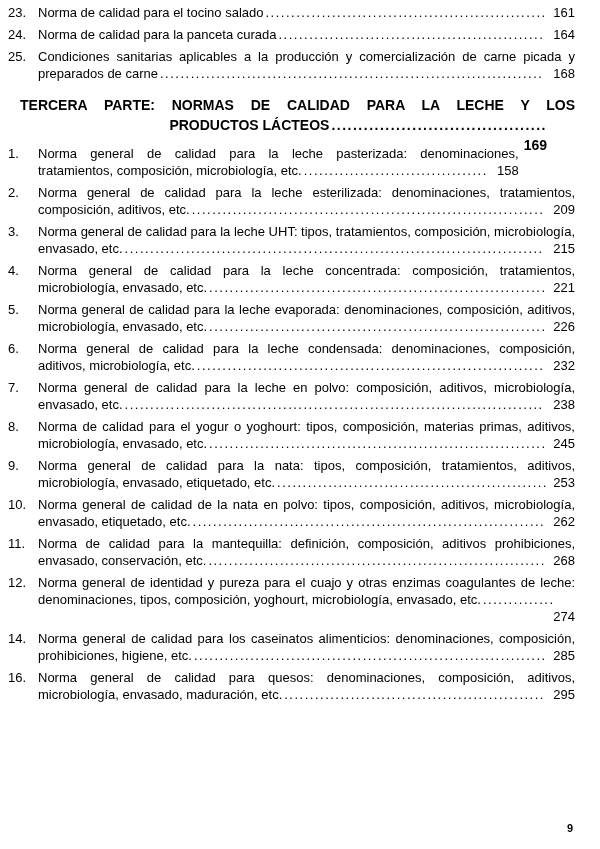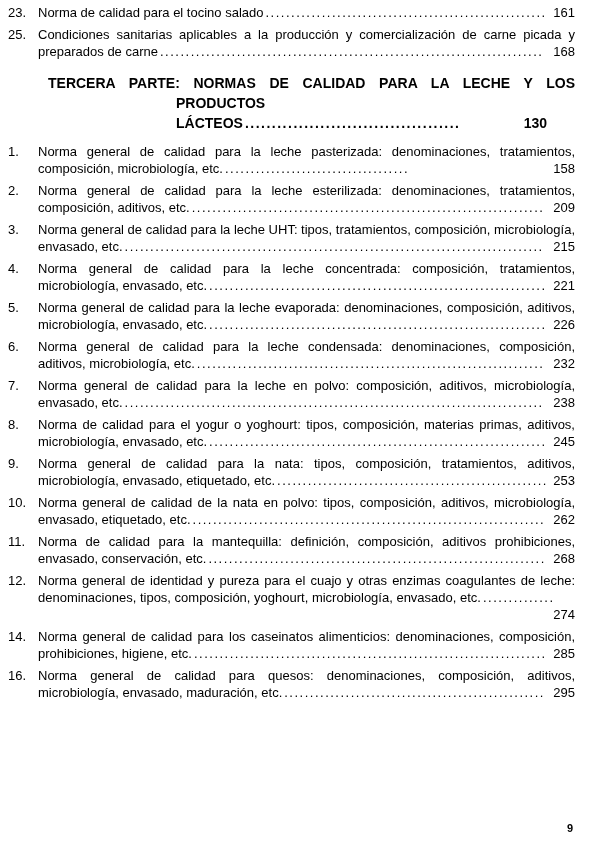--- a/index.html
+++ b/index.html
@@ -17,51 +17,55 @@
   .num { flex:0 0 30px; }
   .entry-body {
     flex:1; min-width:0;
     text-align:justify;
     hyphens:auto; -webkit-hyphens:auto;
   }
   .dots { letter-spacing:1.5px; margin-left:2px; white-space:nowrap; }
   .pagenum { float:right; margin-left:5px; }
   .part-heading {
     font-weight:bold; font-size:14px; line-height:20px;
-    margin:13px 0 10px 40px;
+    margin:13px 0 10px 12px;
   }
   .heading-line1 { text-align:justify; text-align-last:justify; }
-  .heading-line2 { padding-left:128px; padding-right:28px; }
+  .heading-line2 { padding-left:128px; padding-right:28px;text-align:right; }
   .folio {
     position:absolute; right:27px; bottom:12px;
     font-weight:bold; font-size:11px;
   }
 </style>
 </head>
 <body>
 
 <div class="page">
 
   <div class="toc-list" id="pre-list">
   <div class="toc-entry">
         <span class="num">23.</span>
         <div class="entry-body fill-line"><span class="entry-text">Norma de calidad para el tocino salado</span><span class="dots">.......................................................</span><span class="pagenum">161</span></div>
       </div>
 
+  <div class="toc-entry">
+        <span class="num">24.</span>
+        <div class="entry-body fill-line"><span class="entry-text">Norma de calidad para la panceta curada</span><span class="dots">....................................................</span><span class="pagenum">164</span></div>
+      </div>
 
   <div class="toc-entry">
         <span class="num">25.</span>
         <div class="entry-body fill-line"><span class="entry-text">Condiciones sanitarias aplicables a la producción y comercialización de carne picada y preparados de carne</span><span class="dots">...........................................................................</span><span class="pagenum">168</span></div>
       </div>
 
 </div>
 
   <div class="part-heading">
     <div class="heading-line1">TERCERA PARTE: NORMAS DE CALIDAD PARA LA LECHE Y LOS</div>
-    <div class="heading-line2 fill-line"><span>PRODUCTOS LÁCTEOS</span><span class="dots">........................................</span><span class="pagenum">130</span></div>
+    <div class="heading-line2 fill-line"><span>PRODUCTOS LÁCTEOS</span><span class="dots">........................................</span><span class="pagenum">169</span></div>
   </div>
 
   <div class="toc-list" id="main-list">
   <div class="toc-entry">
         <span class="num">1.</span>
         <div class="entry-body fill-line"><span class="entry-text">Norma general de calidad para la leche pasterizada: denominaciones, tratamientos, composición, microbiología, etc.</span><span class="dots">....................................</span><span class="pagenum">158</span></div>
       </div>
 
   <div class="toc-entry">
         <span class="num">2.</span>

